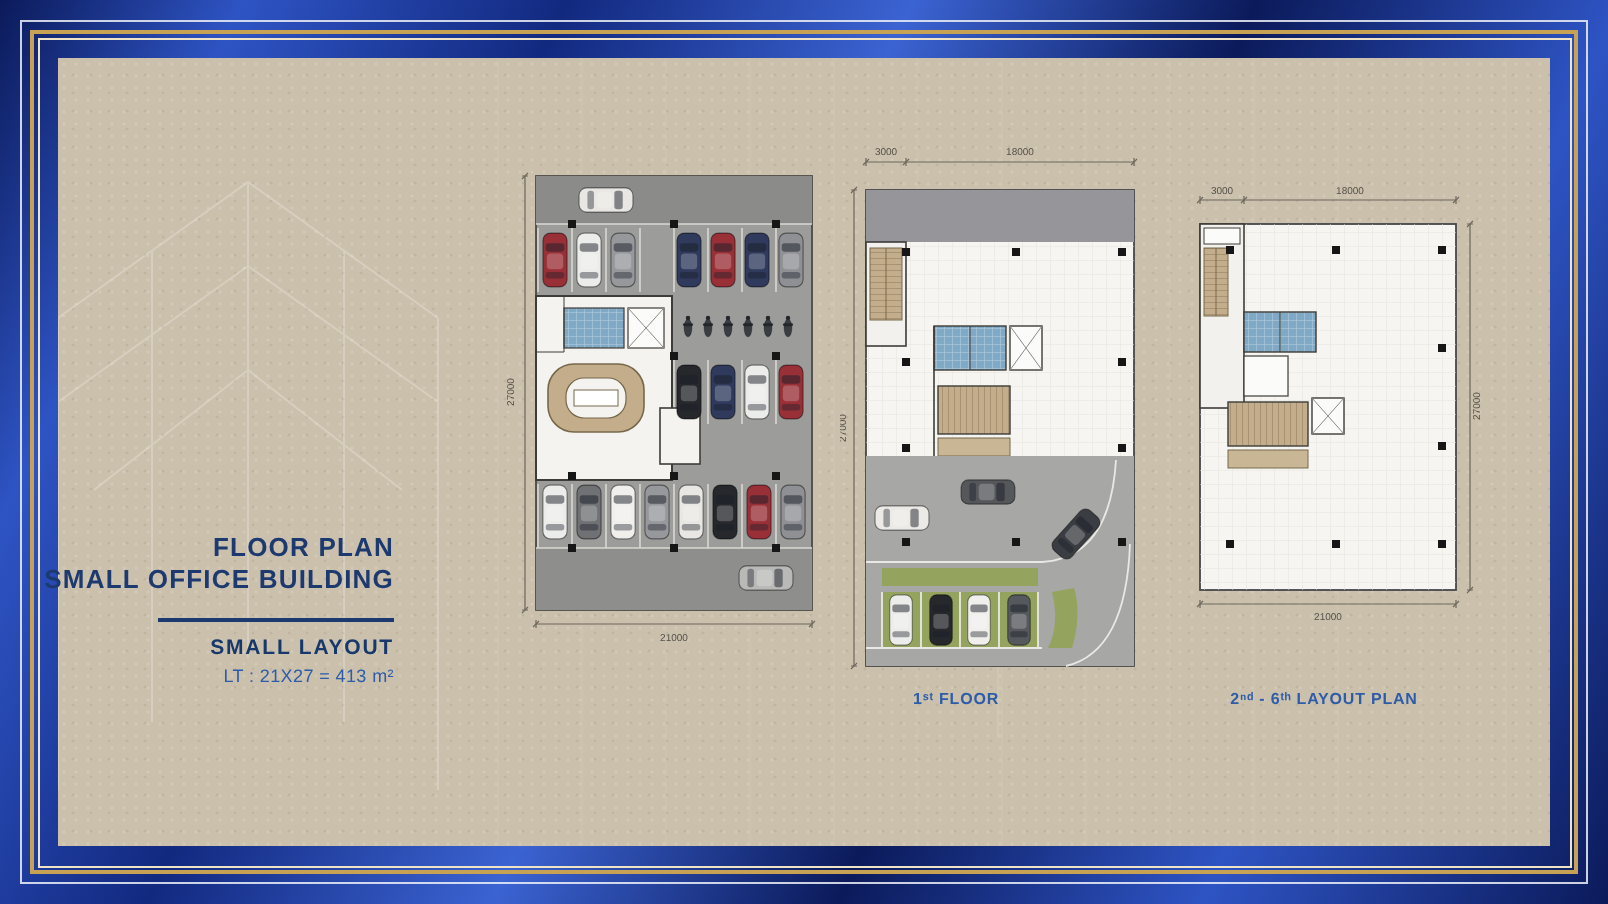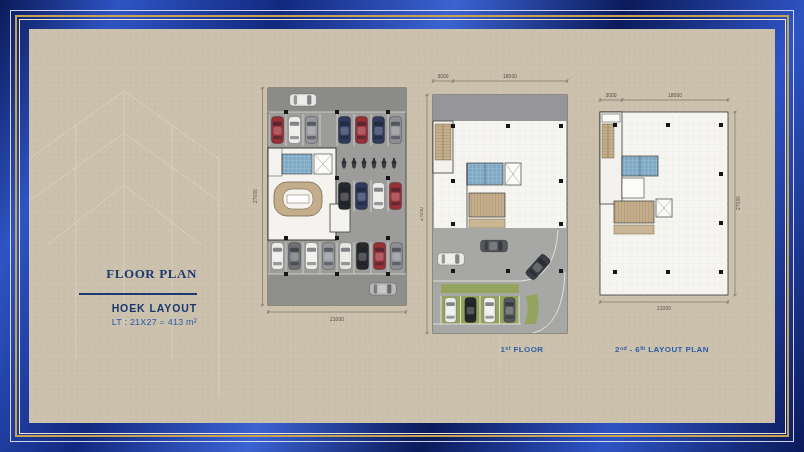--- a/index.html
+++ b/index.html
@@ -29,34 +29,34 @@
       radial-gradient(rgba(255,255,255,.16) .5px, transparent .9px),
       radial-gradient(rgba(90,80,60,.10) .5px, transparent .9px);
     background-size:6px 6px,9px 9px;
     background-position:0 0,3px 4px;
   }
   .watermark{position:absolute;left:29px;top:29px;pointer-events:none;}
 
   
   .left-panel{position:absolute;top:266px;right:607px;width:190px;text-align:right;}
   .panel-title{
-    font-family:Liberation Serif, serif;
+    font-family:Liberation Sans, sans-serif;
     font-weight:700;font-size:13px;line-height:16px;letter-spacing:.6px;
     color:var(--title-navy,#1d3a70);
   }
   .panel-divider{height:2px;width:118px;background:var(--title-navy,#1d3a70);margin:11px 0 7px auto;}
   .panel-layout{font-size:10.5px;font-weight:700;letter-spacing:.9px;color:#16386b;}
   .panel-metric{font-size:9px;line-height:12px;letter-spacing:.2px;color:var(--label-blue,#2d5ca9);margin-top:2px;}
 
   
   .plan-label{position:absolute;text-align:center;color:var(--label-blue,#2d5ca9);}
   .plan-label .l1{font-size:8px;font-weight:700;letter-spacing:.4px;}
   .plan-label .l2{font-size:7.5px;margin-top:2px;letter-spacing:.2px;}
   .cap-basement{left:229px;top:345px;width:175px;}
-  .cap-first{left:472px;top:345px;width:100px;}
+  .cap-first{left:428px;top:345px;width:100px;}
   .cap-upper{left:592px;top:345px;width:140px;}
 
   .plan-svg{position:absolute;}
   .svg-basement{left:252px;top:84px;}
   .svg-first{left:420px;top:60px;}
   .svg-upper{left:588px;top:88px;}
   text{font-family:"Liberation Sans","DejaVu Sans",sans-serif;}
 </style>
 </head>
 <body>
@@ -306,22 +306,23 @@
       <path d="M10.5 13.5 L13.5 10.5 M32.5 13.5 L35.5 10.5 M138.5 13.5 L141.5 10.5 M10.5 215.5 L13.5 212.5 M138.5 215.5 L141.5 212.5 M145.5 25.5 L148.5 22.5 M145.5 208.5 L148.5 205.5"></path>
     </g>
     <text x="23" y="9" font-size="5" fill="#55514a" text-anchor="middle">3000</text>
     <text x="87" y="9" font-size="5" fill="#55514a" text-anchor="middle">18000</text>
     <text x="76" y="222" font-size="5" fill="#55514a" text-anchor="middle">21000</text>
     <text transform="rotate(-90 152 115)" x="152" y="115" font-size="5" fill="#55514a" text-anchor="middle">27000</text>
   </svg>
 
   <div class="left-panel">
     <div class="panel-title">FLOOR PLAN</div>
+    <div class="panel-title">SMALL OFFICE BUILDING</div>
     <div class="panel-divider"></div>
-    <div class="panel-layout">HOEK LAYOUT</div>
+    <div class="panel-layout">SMALL LAYOUT</div>
     <div class="panel-metric">LT : 21X27 = 413 m²</div>
   </div>
 
   <div class="plan-label cap-basement">
   </div>
   <div class="plan-label cap-first">
     <div class="l1">1ˢᵗ FLOOR</div>
   </div>
   <div class="plan-label cap-upper">
     <div class="l1">2ⁿᵈ - 6ᵗʰ LAYOUT PLAN</div>

